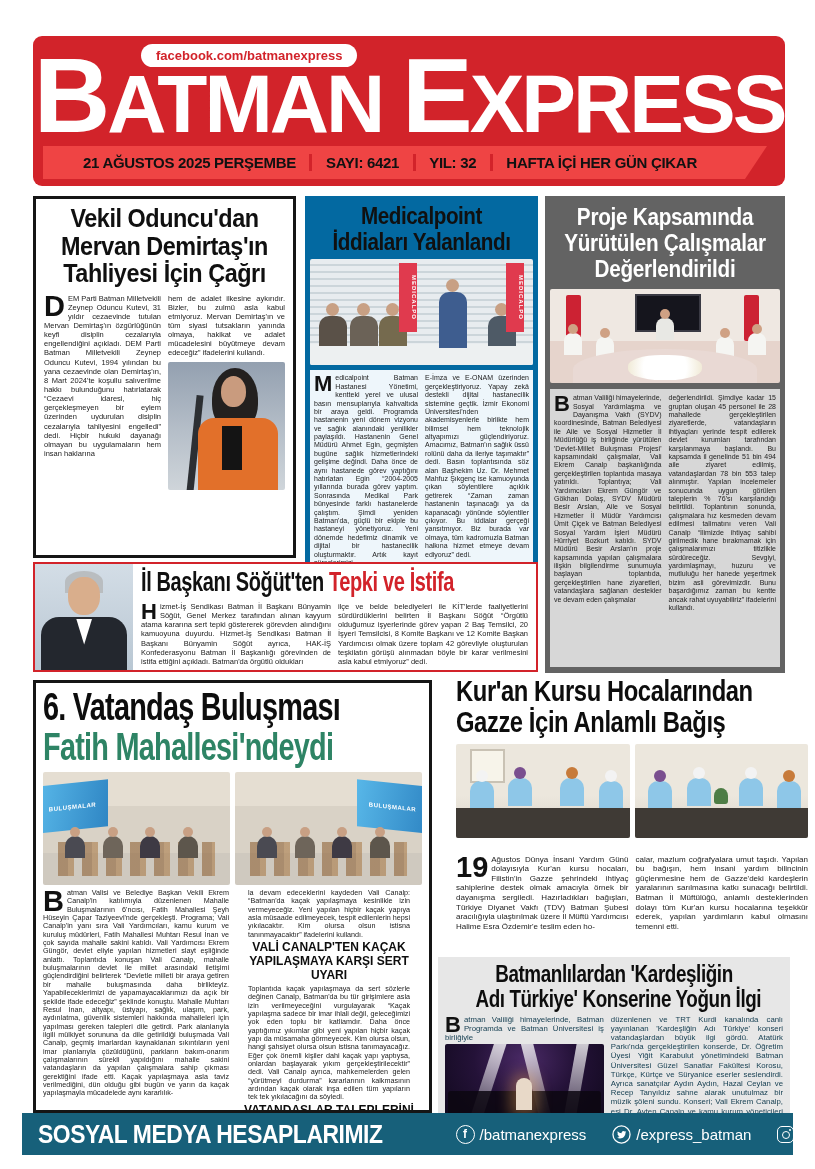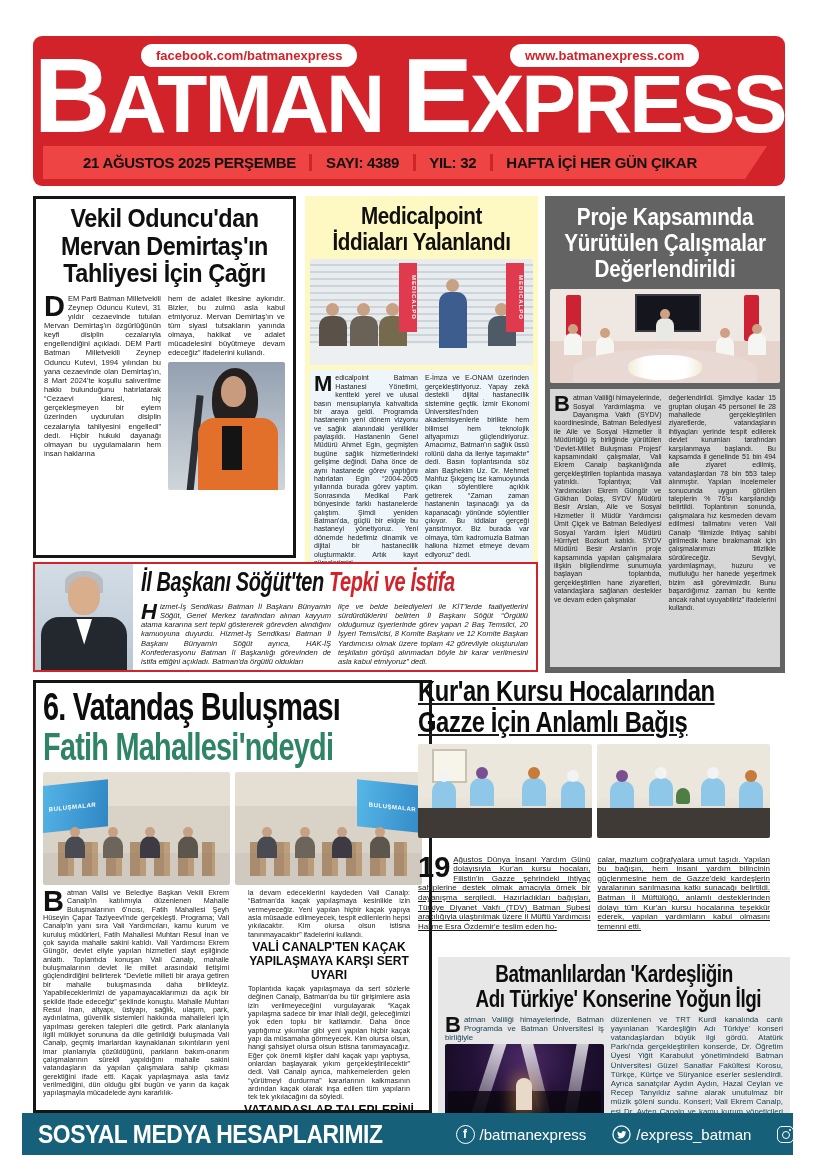--- a/index.html
+++ b/index.html
@@ -40,21 +40,21 @@
   .photoA { width:100%; height:128px; margin-top:4px;
             background:linear-gradient(180deg,#93a0b0 0%,#b6bfc9 55%,#cfd5da 100%); }
   .photoA .pole { position:absolute; left:20%; top:26%; width:7px; height:84%; background:#2c2f33; transform:rotate(6deg); }
   .photoA .hair { position:absolute; left:38%; top:5%; width:46px; height:62px; background:#23201f; border-radius:50% 50% 42% 42%; }
   .photoA .headA { position:absolute; left:45%; top:11%; width:25px; height:31px; background:#c99b7e; border-radius:50% 50% 46% 46%; }
   .photoA .jacket { position:absolute; left:26%; top:44%; width:80px; height:70%; background:#e2702a; border-radius:16px 16px 0 0; }
   .photoA .shirt { position:absolute; left:46%; top:50%; width:20px; height:44px; background:#141414; }
 
   
   .artB { position:absolute; left:305px; top:196px; width:233px; height:368px;
-          background:#fef9c3; padding:5px; box-sizing:border-box; overflow:hidden; }
+          background:#0369a1; padding:5px; box-sizing:border-box; overflow:hidden; }
   .artB h2 { text-align:center; font-size:24px; line-height:1.07; letter-spacing:-0.5px;
              transform:scaleX(0.86); transform-origin:center; margin:2px 0 5px; }
   .photoB { width:100%; height:106px;
             background:repeating-linear-gradient(180deg,#e8ecef 0 5px,#ccd5da 5px 7px); }
   .photoB::after { content:""; position:absolute; left:0; bottom:0; width:100%; height:20%; background:#edf0f1; }
   .photoB .rb { position:absolute; top:3%; width:18px; height:66%; background:#e03a4e; color:#fff;
                 font-size:6px; font-weight:700; writing-mode:vertical-rl; text-align:center; letter-spacing:1px; z-index:2; }
   .rb1 { left:40%; } .rb2 { left:88%; }
   .person { position:absolute; bottom:18%; width:28px; height:30px; background:#5a5148; border-radius:10px 10px 0 0; z-index:1; }
   .person::before { content:""; position:absolute; top:-13px; left:7px; width:13px; height:13px; border-radius:50%; background:#c8a084; }
@@ -83,21 +83,21 @@
   .artC .bodyC { background:#d7d7d7; margin-top:6px; padding:5px 4px; font-size:7px; line-height:1.2; height:268px; overflow:hidden; }
 
   
   .banner { position:absolute; left:33px; top:562px; width:505px; height:110px;
             border:2px solid #d2232a; box-sizing:border-box; display:flex; overflow:hidden; background:#fff; }
   .photoS { width:98px; height:100%; flex:none; background:linear-gradient(180deg,#d3dde6,#b9c7d3); border-radius:0; }
   .photoS .suit { position:absolute; left:6%; bottom:0; width:88%; height:50%; background:#23272e; border-radius:18px 18px 0 0; }
   .photoS .shirtS { position:absolute; left:42%; bottom:24%; width:16px; height:26px; background:#fff; clip-path:polygon(0 0,100% 0,50% 100%); }
   .photoS .hairS { position:absolute; left:31%; top:7%; width:38px; height:22px; background:#b9bdc0; border-radius:50% 50% 0 0; }
   .photoS .headS { position:absolute; left:34%; top:12%; width:32px; height:38px; background:#d9ae8c; border-radius:46%; }
-  .banner-right { flex:1; padding:3px 8px 4px; overflow:hidden;font-style:italic; }
+  .banner-right { flex:1; padding:3px 8px 4px; overflow:hidden; }
   .banner h2 { font-size:27px; letter-spacing:-0.5px; white-space:nowrap;
                transform:scaleX(0.74); transform-origin:left center; margin-bottom:4px; }
   .banner h2 .red { color:#d2232a; }
   .banner .cols { font-size:7.5px; line-height:1.22; }
 
   
   .artV { position:absolute; left:33px; top:680px; width:399px; height:433px;
           border:3px solid #151515; box-sizing:border-box; padding:5px 7px; overflow:hidden; }
   .artV .h2wrap { transform:scaleX(0.76); transform-origin:left center; white-space:nowrap; }
   .artV .hline { font-size:38px; line-height:1.04; font-weight:700; letter-spacing:-1px; color:#0d0d0d; }
@@ -113,21 +113,21 @@
                       background:repeating-linear-gradient(90deg,#8a5a2b 0 10px,#a7753f 10px 16px,transparent 16px 24px); opacity:0.55; }
   .photoV .person { bottom:24%; width:20px; height:22px; }
   .photoV .person::before { top:-9px; left:5px; width:10px; height:10px; }
   .photoV .c1 { left:12%; background:#4a4a52; } .photoV .c2 { left:32%; background:#6e655a; }
   .photoV .c3 { left:52%; background:#3e3a44; } .photoV .c4 { left:72%; background:#5d564c; }
   .artV .cols { font-size:7.2px; line-height:1.16; }
   .subhead { text-align:center; font-weight:700; font-size:12px; margin:2px 0; color:#0d0d0d; }
   .artV p { margin:0 12px 1px; }
 
   
-  .artG { position:absolute; left:418px; top:676px; width:352px; height:276px; overflow:hidden;text-decoration:underline; }
+  .artG { position:absolute; left:456px; top:676px; width:352px; height:276px; overflow:hidden; }
   .artG .h2wrap { transform:scaleX(0.82); transform-origin:left center; white-space:nowrap; }
   .artG .hline { font-size:29px; line-height:1.08; font-weight:700; letter-spacing:-0.5px; color:#0d0d0d; }
   .photosG { display:flex; gap:5px; margin:5px 0 4px; }
   .photoG { flex:1; height:94px; background:linear-gradient(180deg,#ece7dd 0 55%,#d6d0c6 100%); }
   .photoG .win { position:absolute; left:8%; top:6%; width:20%; height:36%; background:#f7f4ea; border:2px solid #c9c2b4; box-sizing:border-box; }
   .photoG .desk { position:absolute; left:0; bottom:0; width:100%; height:32%; background:#3f3a35; }
   .vest { position:absolute; width:24px; height:28px; background:#8ec7e8; border-radius:10px 10px 0 0; }
   .vest::before { content:""; position:absolute; top:-11px; left:6px; width:12px; height:12px; border-radius:50%; background:#f3f3f3; }
   .vest.scarf-purple::before { background:#7a4f8f; }
   .vest.scarf-orange::before { background:#c77b3a; }
@@ -167,25 +167,24 @@
   .icon-square::after { content:""; position:absolute; right:2px; top:2px; width:2px; height:2px; background:#fff; border-radius:50%; }
 </style>
 </head>
 <body>
 
 <div class="page">
 
   <div class="masthead">
     <div class="mast-title"><span class="cap">B</span><span>ATMAN </span><span class="cap">E</span><span>XPRESS</span></div>
     <div class="pill pill-fb">facebook.com/batmanexpress</div>
-    <div class="pill pill-web">www.batmanexpress.com</div>
     <div class="datestrip">
       <span>21 AĞUSTOS 2025 PERŞEMBE</span>
       <div class="sep"></div>
-      <span>SAYI: 4389</span>
+      <span>SAYI: 6421</span>
       <div class="sep"></div>
       <span>YIL: 32</span>
       <div class="sep"></div>
       <span>HAFTA İÇİ HER GÜN ÇIKAR</span>
     </div>
   </div>
 
   <div class="artA">
     <h2>
       <div>Vekil Oduncu'dan</div>

